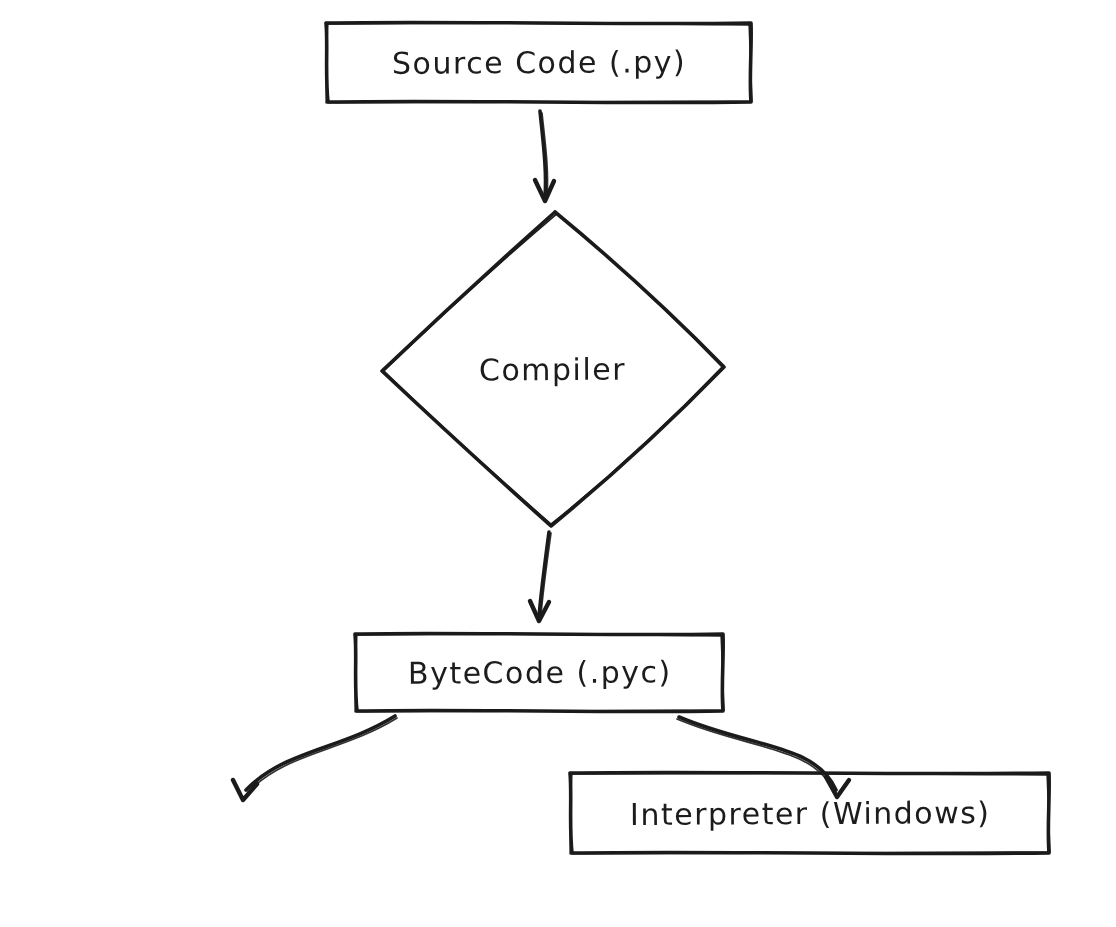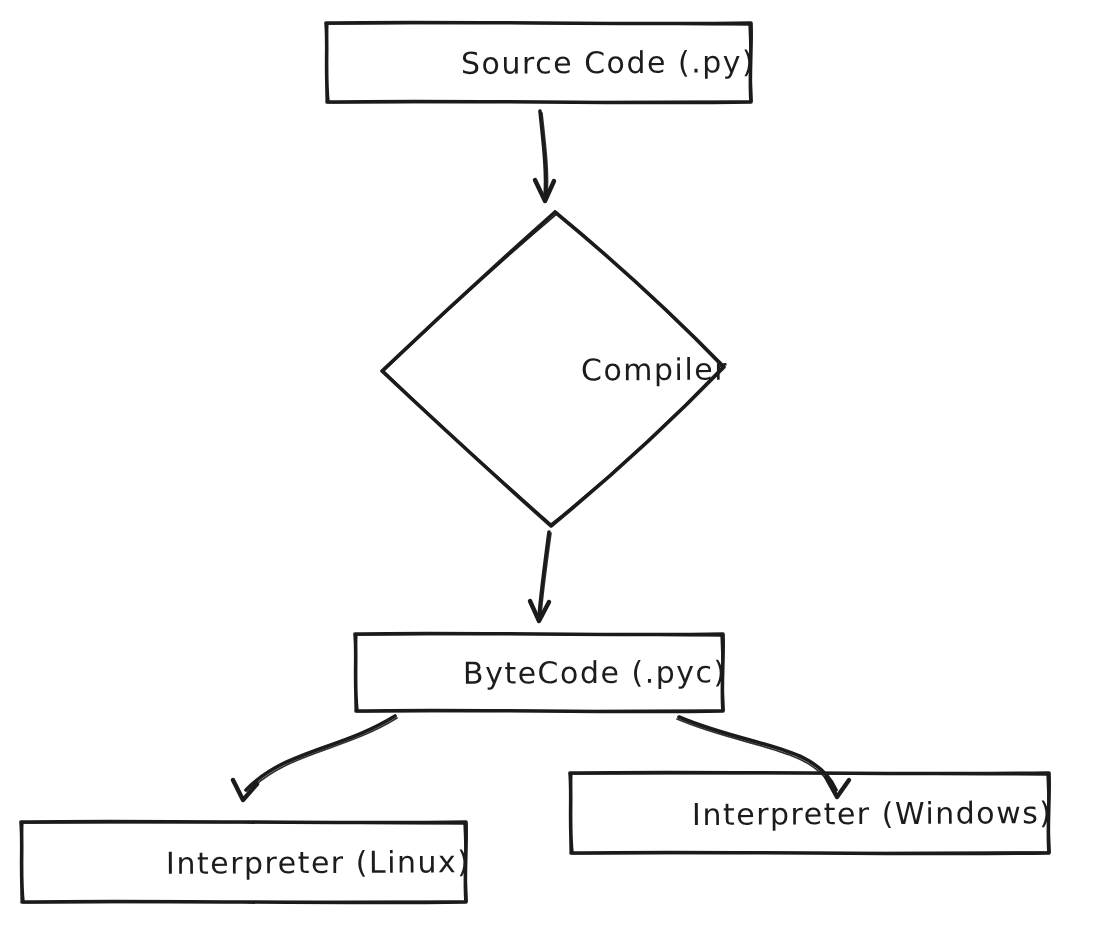--- a/index.html
+++ b/index.html
@@ -19,21 +19,21 @@
     position: absolute;
     left: 0; top: 0;
     width: 1116px;
     height: 927px;
     pointer-events: none;
   }
   .node {
     position: absolute;
     display: flex;
     align-items: center;
-    justify-content: flex-end;
+    justify-content: center;
   }
   .node .shape {
     position: absolute;
     left: 0; top: 0;
     width: 100%;
     height: 100%;
   }
   .node .label {
     position: relative;
     color: #1c1c1c;
@@ -106,27 +106,20 @@
   </div>
 
   <div class="node" style="left:352px; top:628px; width:375px; height:89px;">
     <svg class="shape" viewBox="0 0 375 89">
         <path d="M 3 6 C 112.5 4 262.5 8 371 6 C 372 29.37 369 58.74 371 83 C 255.00000000000003 85 120 81 5 83 C 2 55.18 5 26.7 3 6" fill="none" stroke="#1b1b1b" stroke-width="3.6" stroke-linecap="round" stroke-linejoin="round"></path>
         <path d="M 4.8 6.9 C 112.5 5.8 262.5 6.2 369.2 7.8 C 370.2 29.37 370.8 58.74 371.9 82.1 C 255.00000000000003 83.2 120 82.8 3.2 83.72 C 3.8 55.18 3.2 26.7 4.8 6.9" fill="none" stroke="#1b1b1b" stroke-width="1.7" stroke-linecap="round" stroke-linejoin="round"></path>
       </svg>
     <span class="label">ByteCode (.pyc)</span>
   </div>
 
-  <div class="node" style="left:18px; top:816px; width:452px; height:92px;">
-    <svg class="shape" viewBox="0 0 452 92">
-        <path d="M 3 6 C 135.6 4 316.4 8 448 6 C 449 30.360000000000003 446 60.720000000000006 448 86 C 307.36 88 144.64000000000001 84 5 86 C 2 57.04 5 27.599999999999998 3 6" fill="none" stroke="#1b1b1b" stroke-width="3.6" stroke-linecap="round" stroke-linejoin="round"></path>
-        <path d="M 4.8 6.9 C 135.6 5.8 316.4 6.2 446.2 7.8 C 447.2 30.360000000000003 447.8 60.720000000000006 448.9 85.1 C 307.36 86.2 144.64000000000001 85.8 3.2 86.72 C 3.8 57.04 3.2 27.599999999999998 4.8 6.9" fill="none" stroke="#1b1b1b" stroke-width="1.7" stroke-linecap="round" stroke-linejoin="round"></path>
-      </svg>
-    <span class="label">Interpreter (Linux)</span>
-  </div>
 
   <div class="node" style="left:567px; top:767px; width:486px; height:92px;">
     <svg class="shape" viewBox="0 0 486 92">
         <path d="M 3 6 C 145.79999999999998 4 340.2 8 482 6 C 483 30.360000000000003 480 60.720000000000006 482 86 C 330.48 88 155.52 84 5 86 C 2 57.04 5 27.599999999999998 3 6" fill="none" stroke="#1b1b1b" stroke-width="3.6" stroke-linecap="round" stroke-linejoin="round"></path>
         <path d="M 4.8 6.9 C 145.79999999999998 5.8 340.2 6.2 480.2 7.8 C 481.2 30.360000000000003 481.8 60.720000000000006 482.9 85.1 C 330.48 86.2 155.52 85.8 3.2 86.72 C 3.8 57.04 3.2 27.599999999999998 4.8 6.9" fill="none" stroke="#1b1b1b" stroke-width="1.7" stroke-linecap="round" stroke-linejoin="round"></path>
       </svg>
     <span class="label">Interpreter (Windows)</span>
   </div>
 
 </div>

